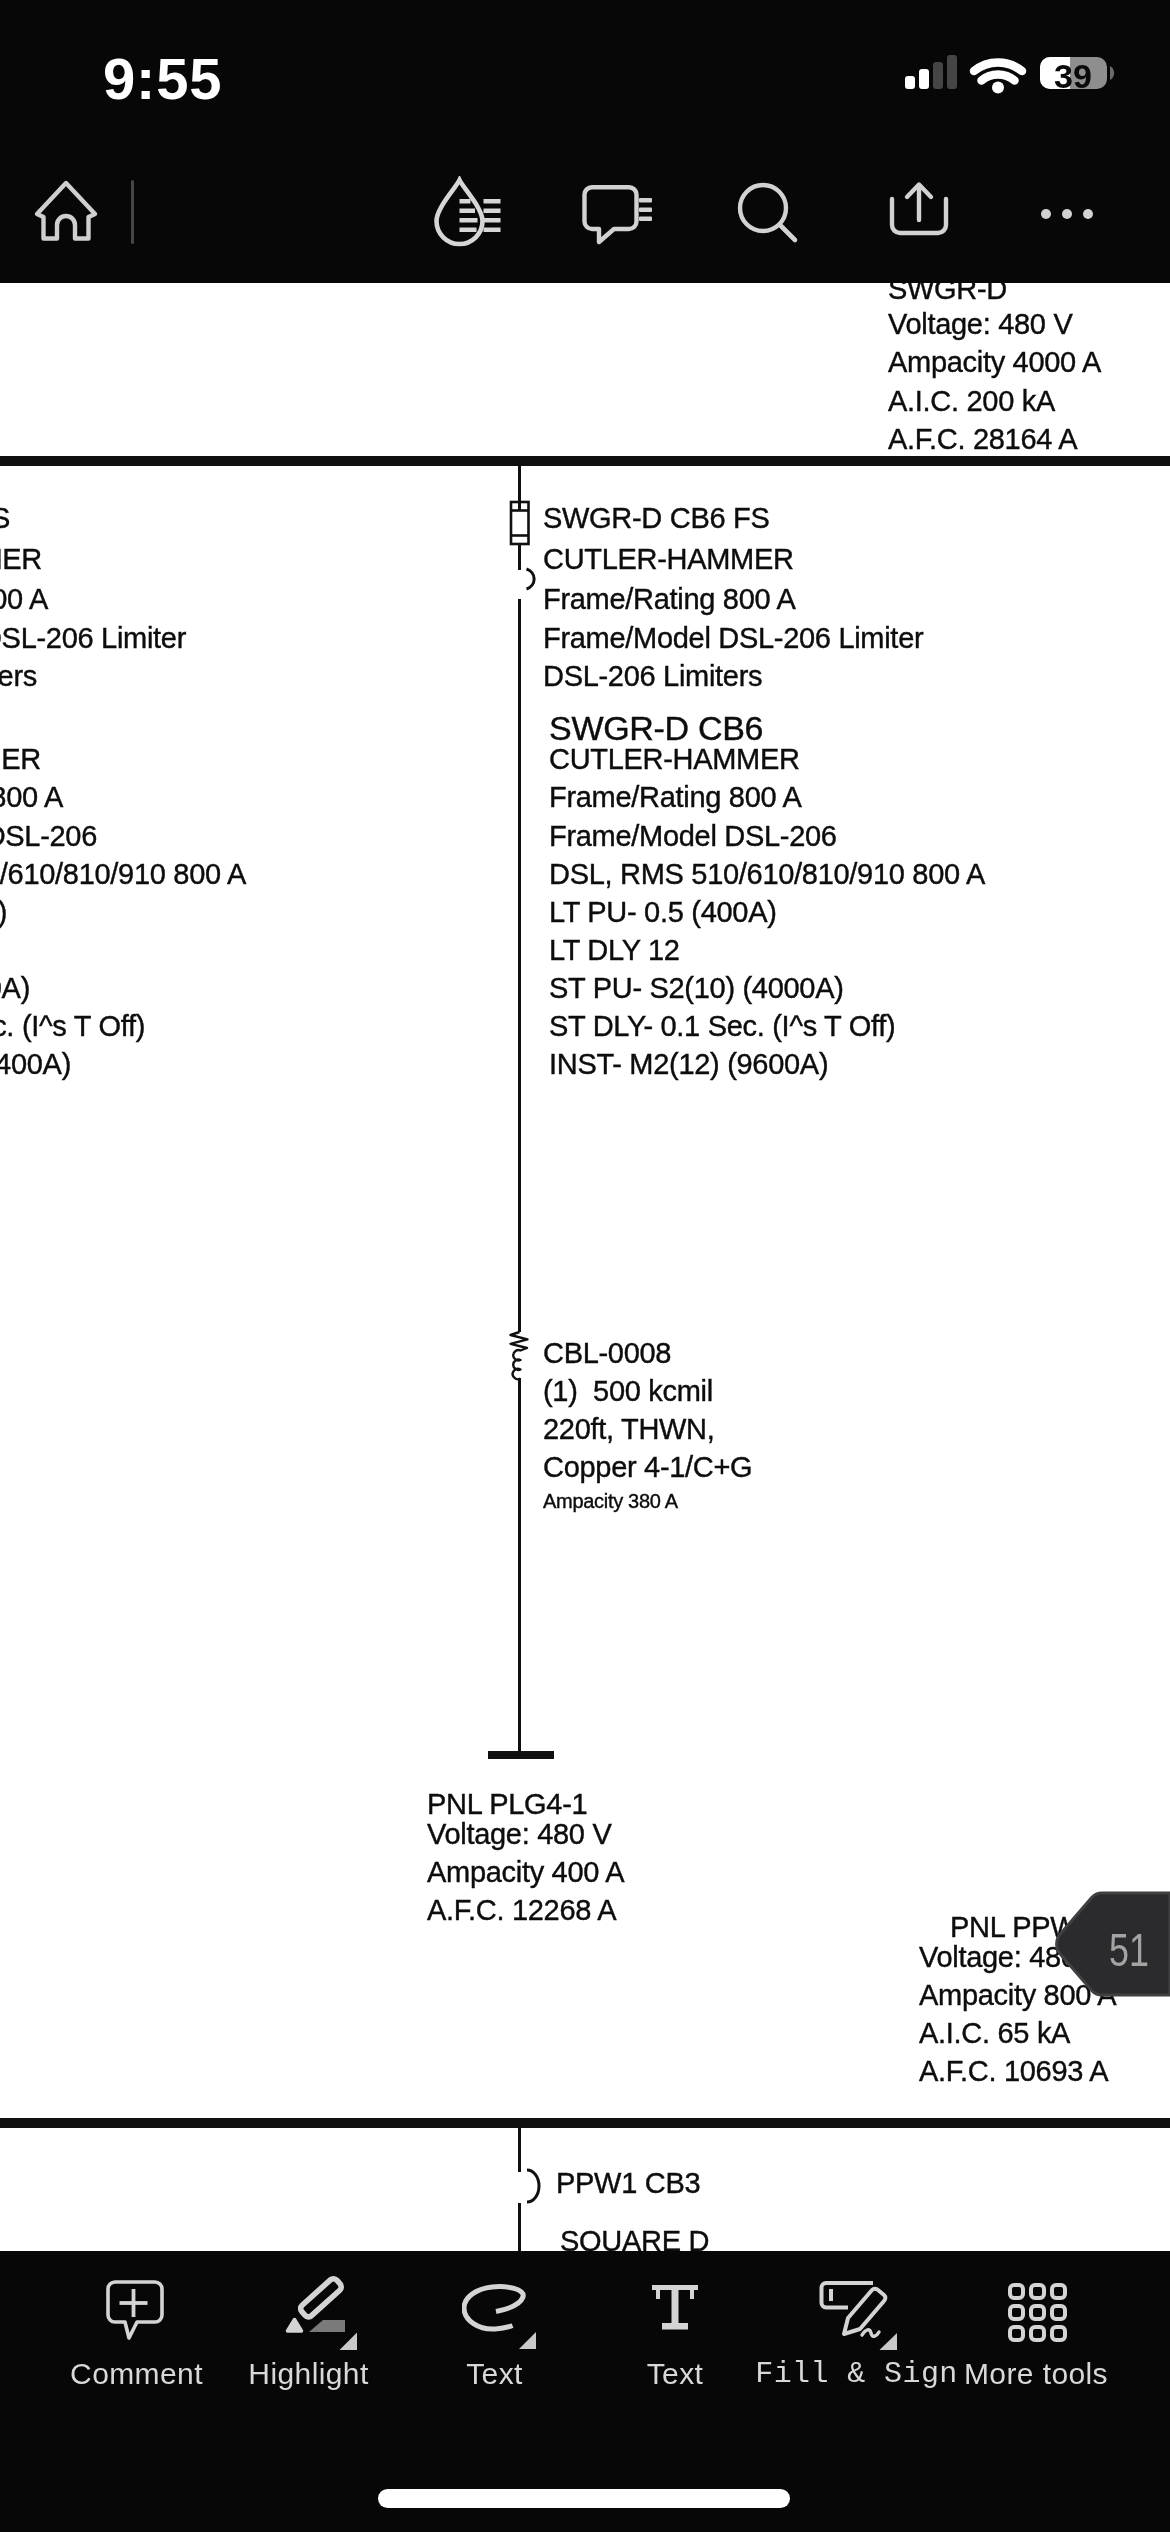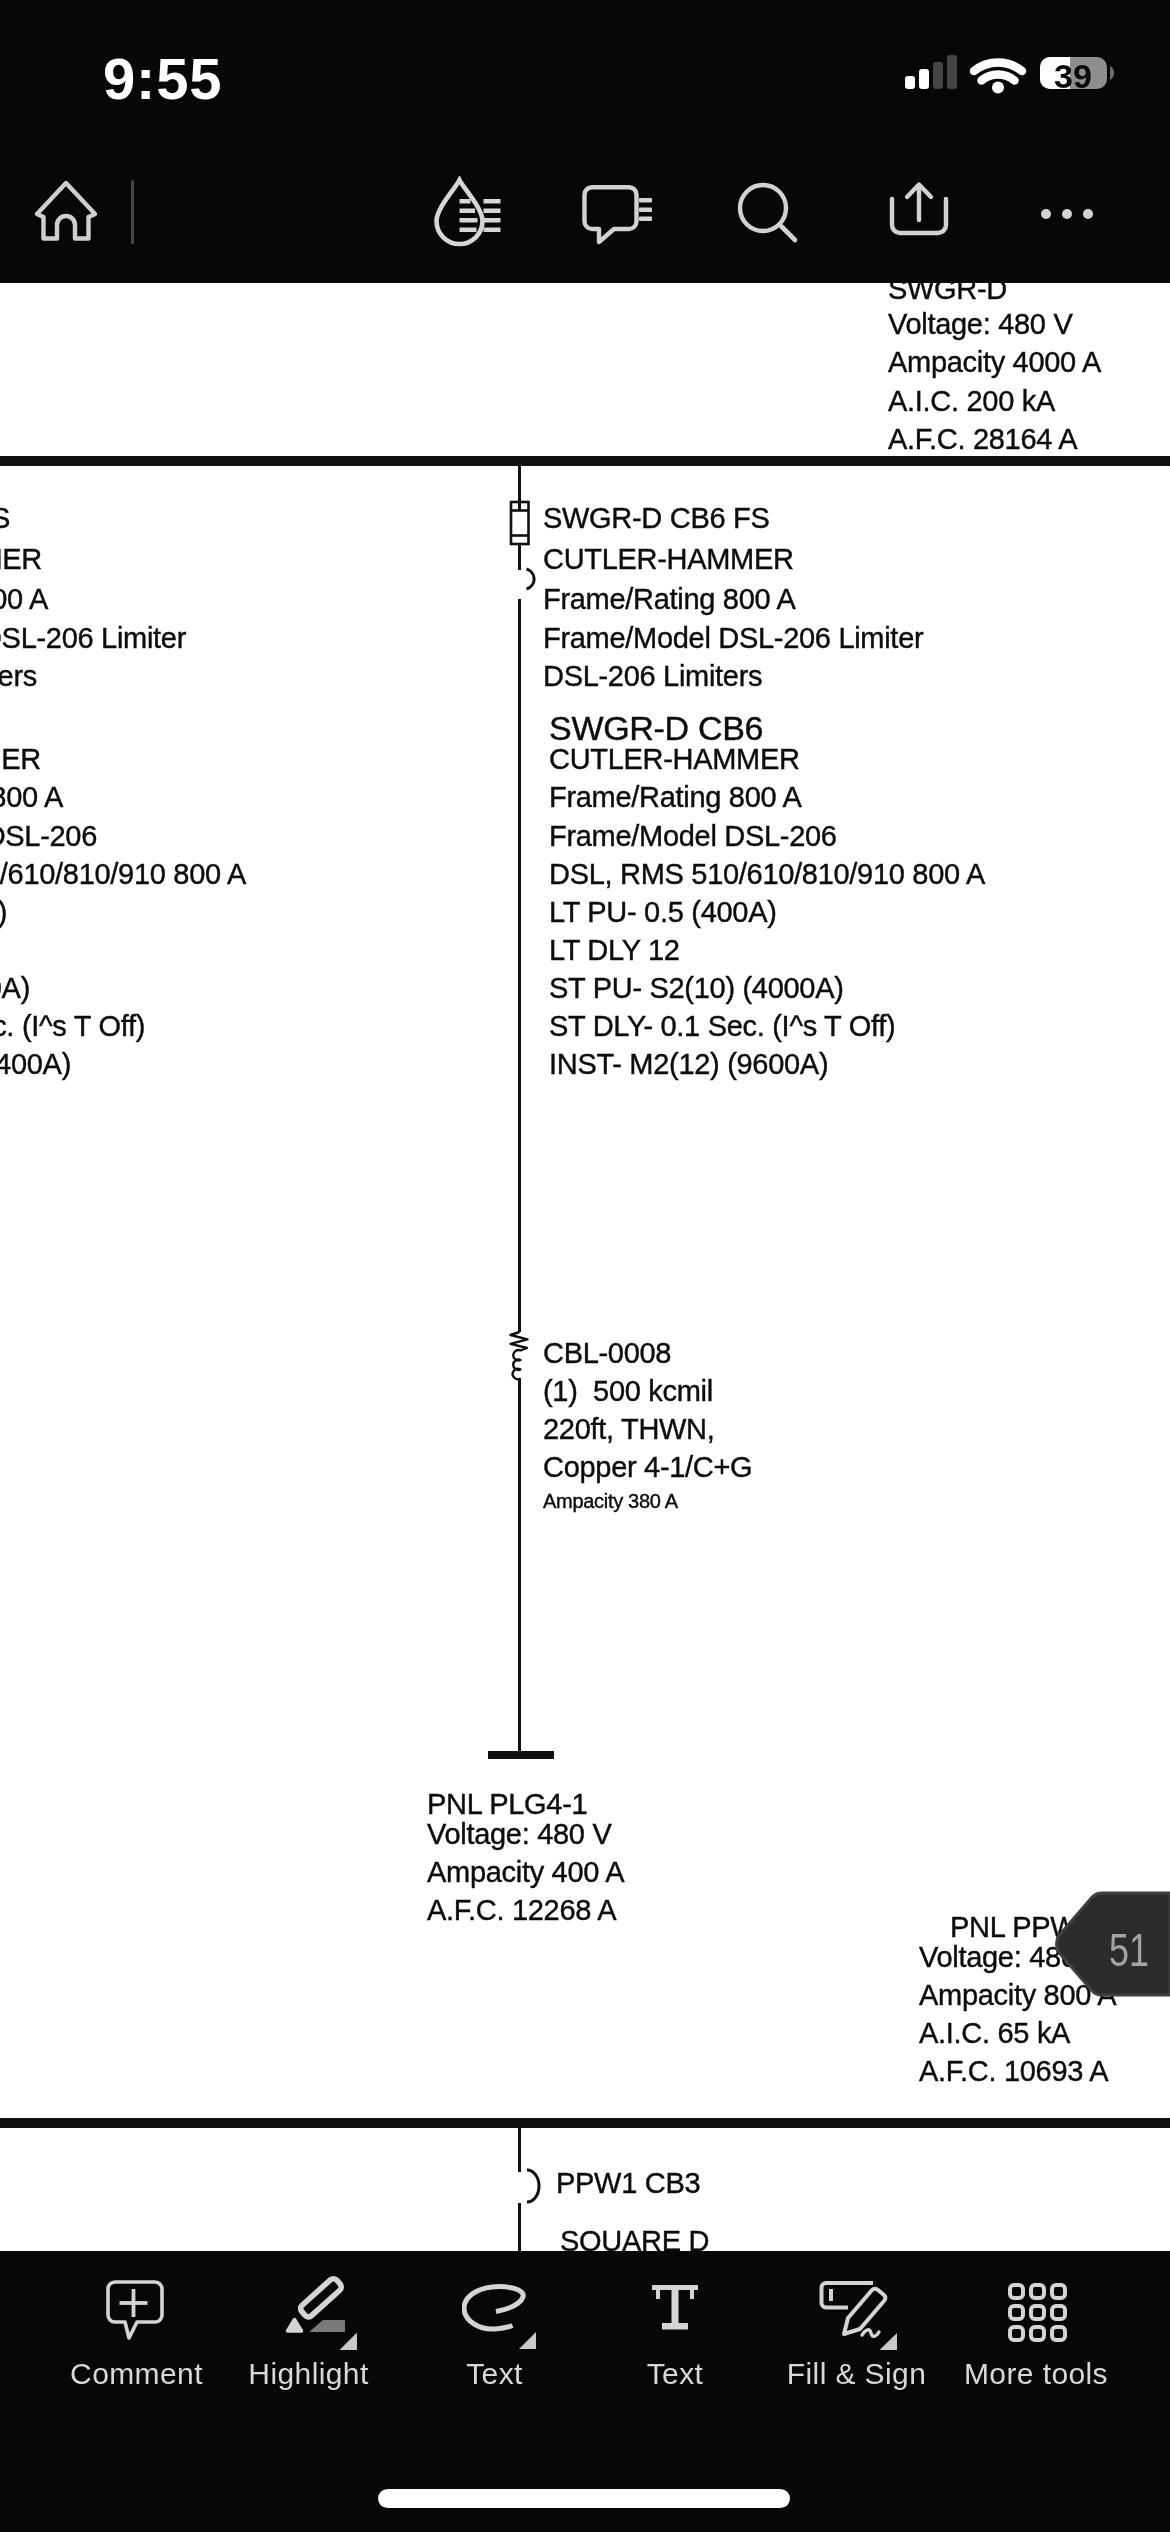--- a/index.html
+++ b/index.html
@@ -186,14 +186,14 @@
       <rect x="45" y="24" width="13" height="13" rx="4"></rect>
 <rect x="3" y="45" width="13" height="13" rx="4"></rect>
       <rect x="24" y="45" width="13" height="13" rx="4"></rect>
       <rect x="45" y="45" width="13" height="13" rx="4"></rect>
 </g>
 </svg>
 <div class="abs" style="left:136.5px;top:2357px;transform:translateX(-50%);color:#d8d8d8;font-size:30px;letter-spacing:0.4px;white-space:pre;z-index:21;">Comment</div>
 <div class="abs" style="left:308.5px;top:2357px;transform:translateX(-50%);color:#d8d8d8;font-size:30px;letter-spacing:0.4px;white-space:pre;z-index:21;text-align:center;">Highlight</div>
 <div class="abs" style="left:494.5px;top:2357px;transform:translateX(-50%);color:#d8d8d8;font-size:30px;letter-spacing:0.4px;white-space:pre;z-index:21;">Text</div>
 <div class="abs" style="left:675px;top:2357px;transform:translateX(-50%);color:#d8d8d8;font-size:30px;letter-spacing:0.4px;white-space:pre;z-index:21;">Text</div>
-<div class="abs" style="left:856.5px;top:2357px;transform:translateX(-50%);color:#d8d8d8;font-size:30px;letter-spacing:0.4px;white-space:pre;z-index:21;">Fill &amp; Sign</div>
+<div class="abs" style="left:856.5px;top:2357px;transform:translateX(-50%);color:#d8d8d8;font-size:30px;letter-spacing:0.4px;white-space:pre;z-index:21;font-family:Liberation Mono, monospace;">Fill &amp; Sign</div>
 <div class="abs" style="left:1036px;top:2357px;transform:translateX(-50%);color:#d8d8d8;font-size:30px;letter-spacing:0.4px;white-space:pre;z-index:21;">More tools</div>
 <div class="abs" style="left:378px;top:2489px;width:412px;height:19px;border-radius:10px;background:#fff;z-index:22;"></div>
 </body></html>

